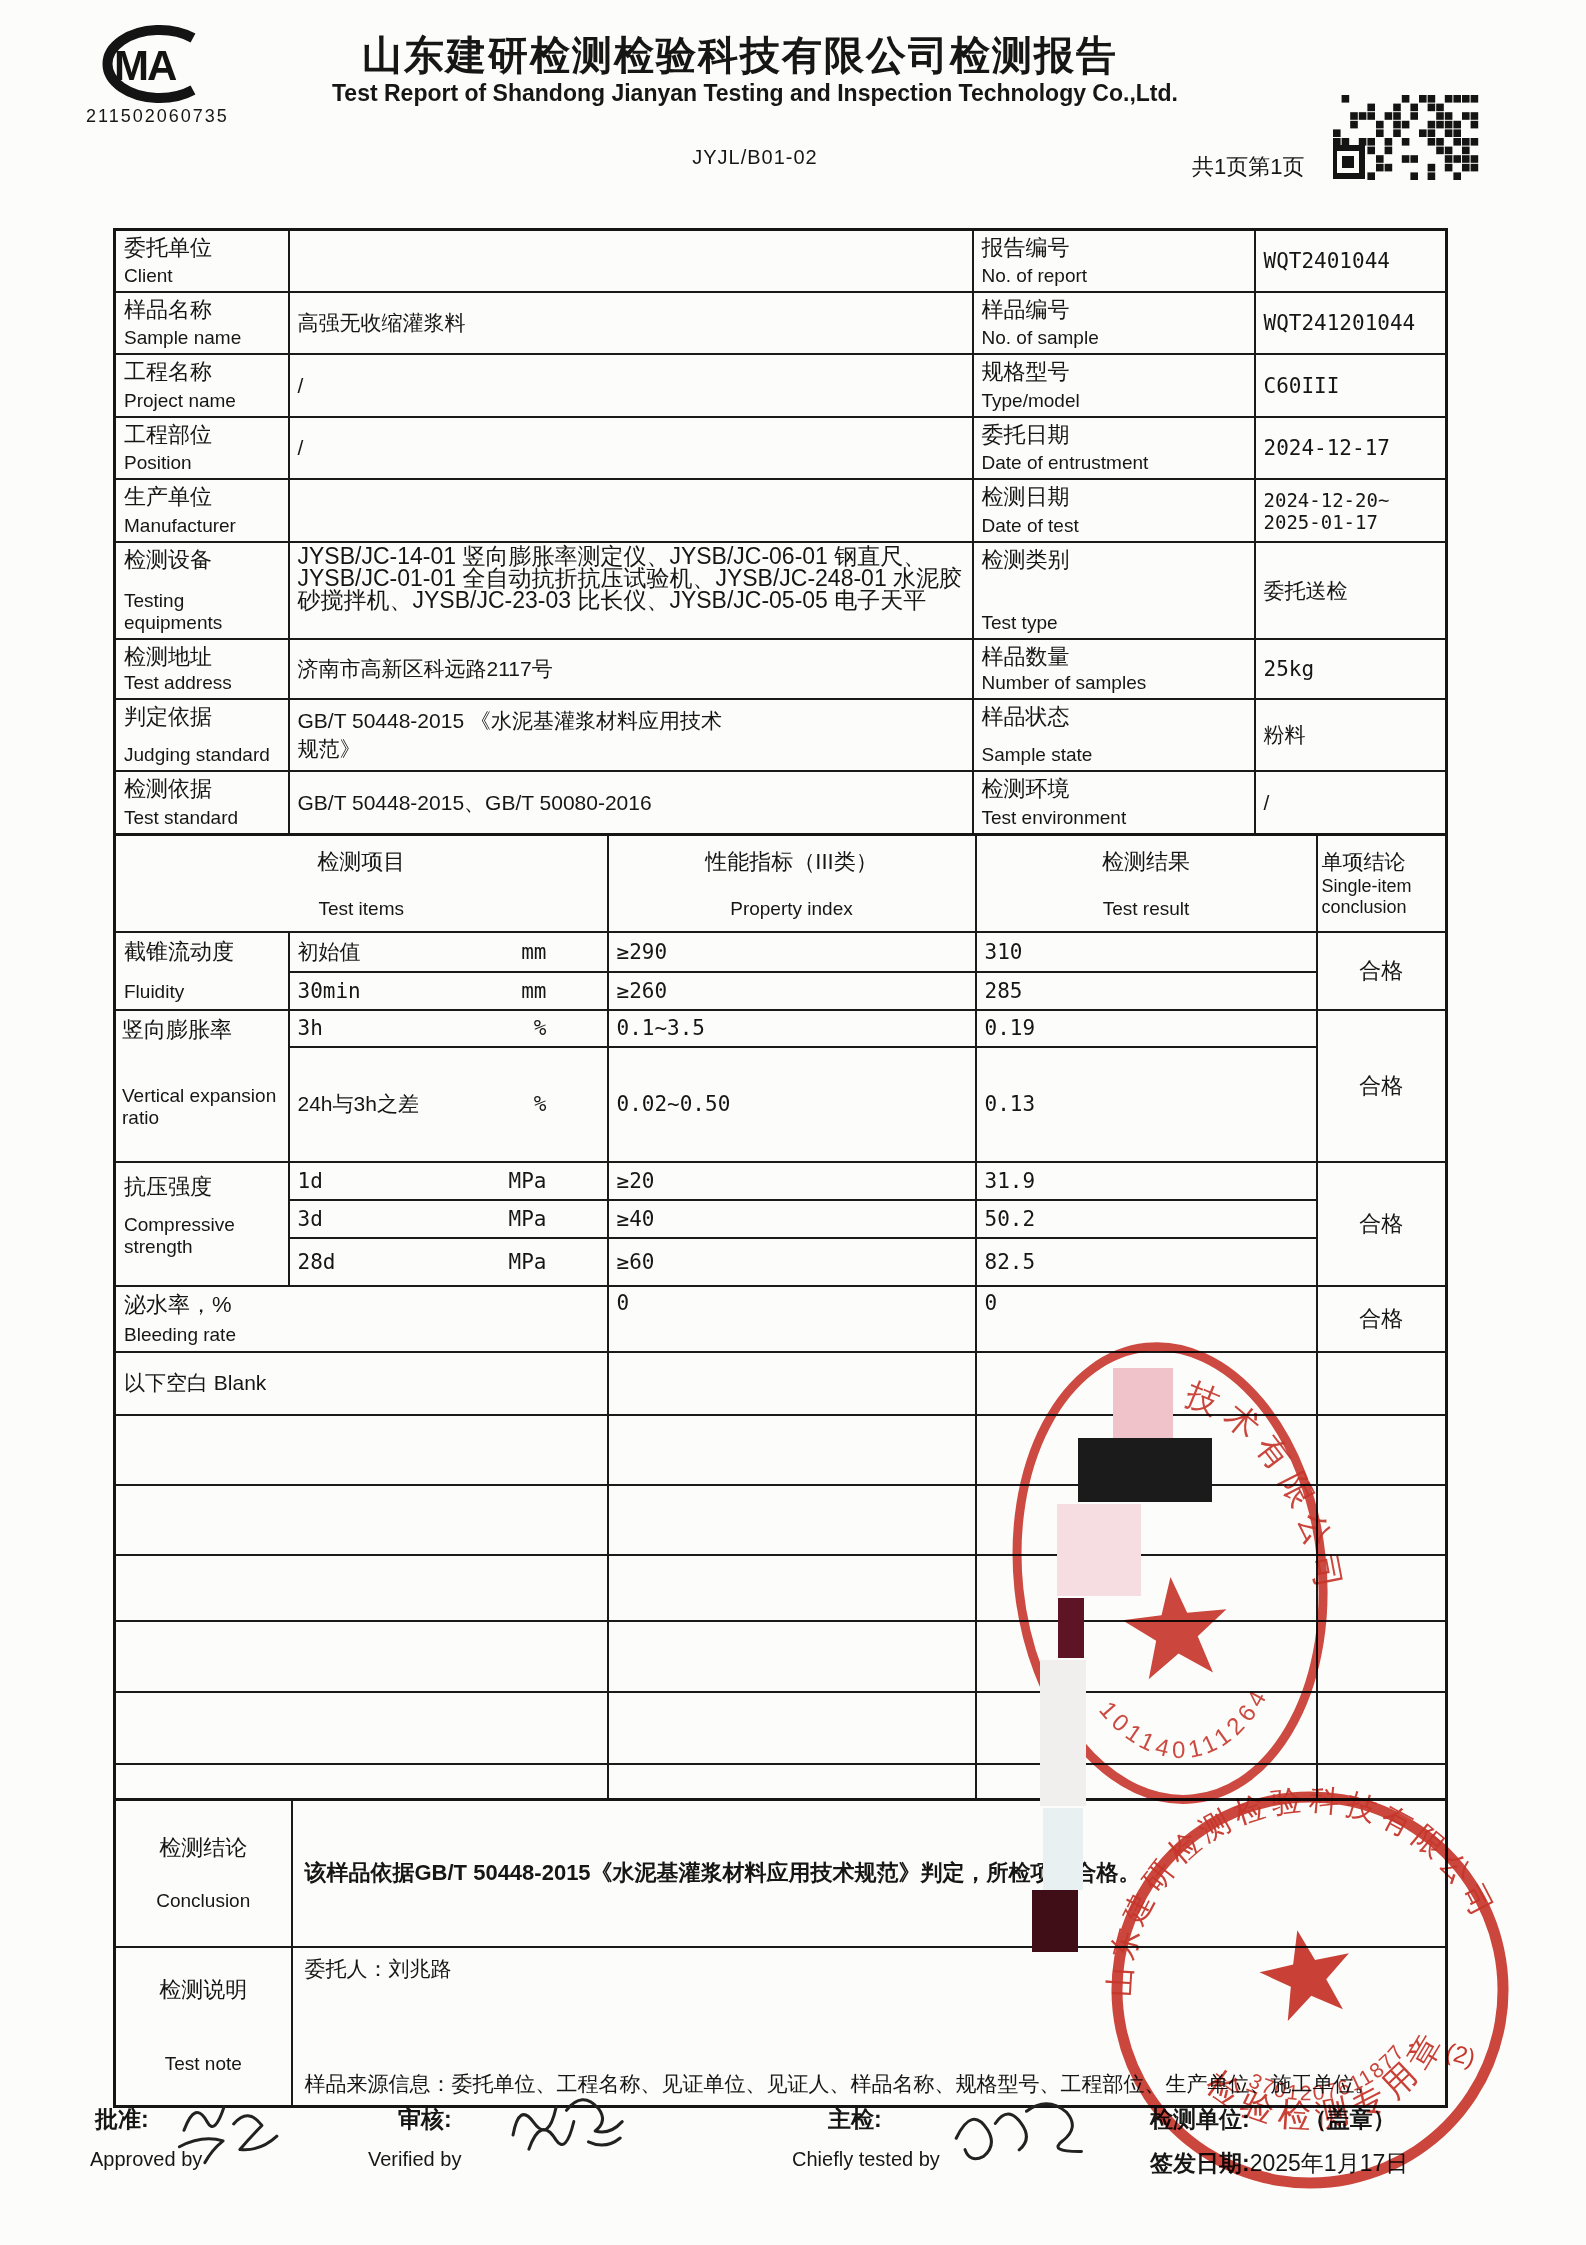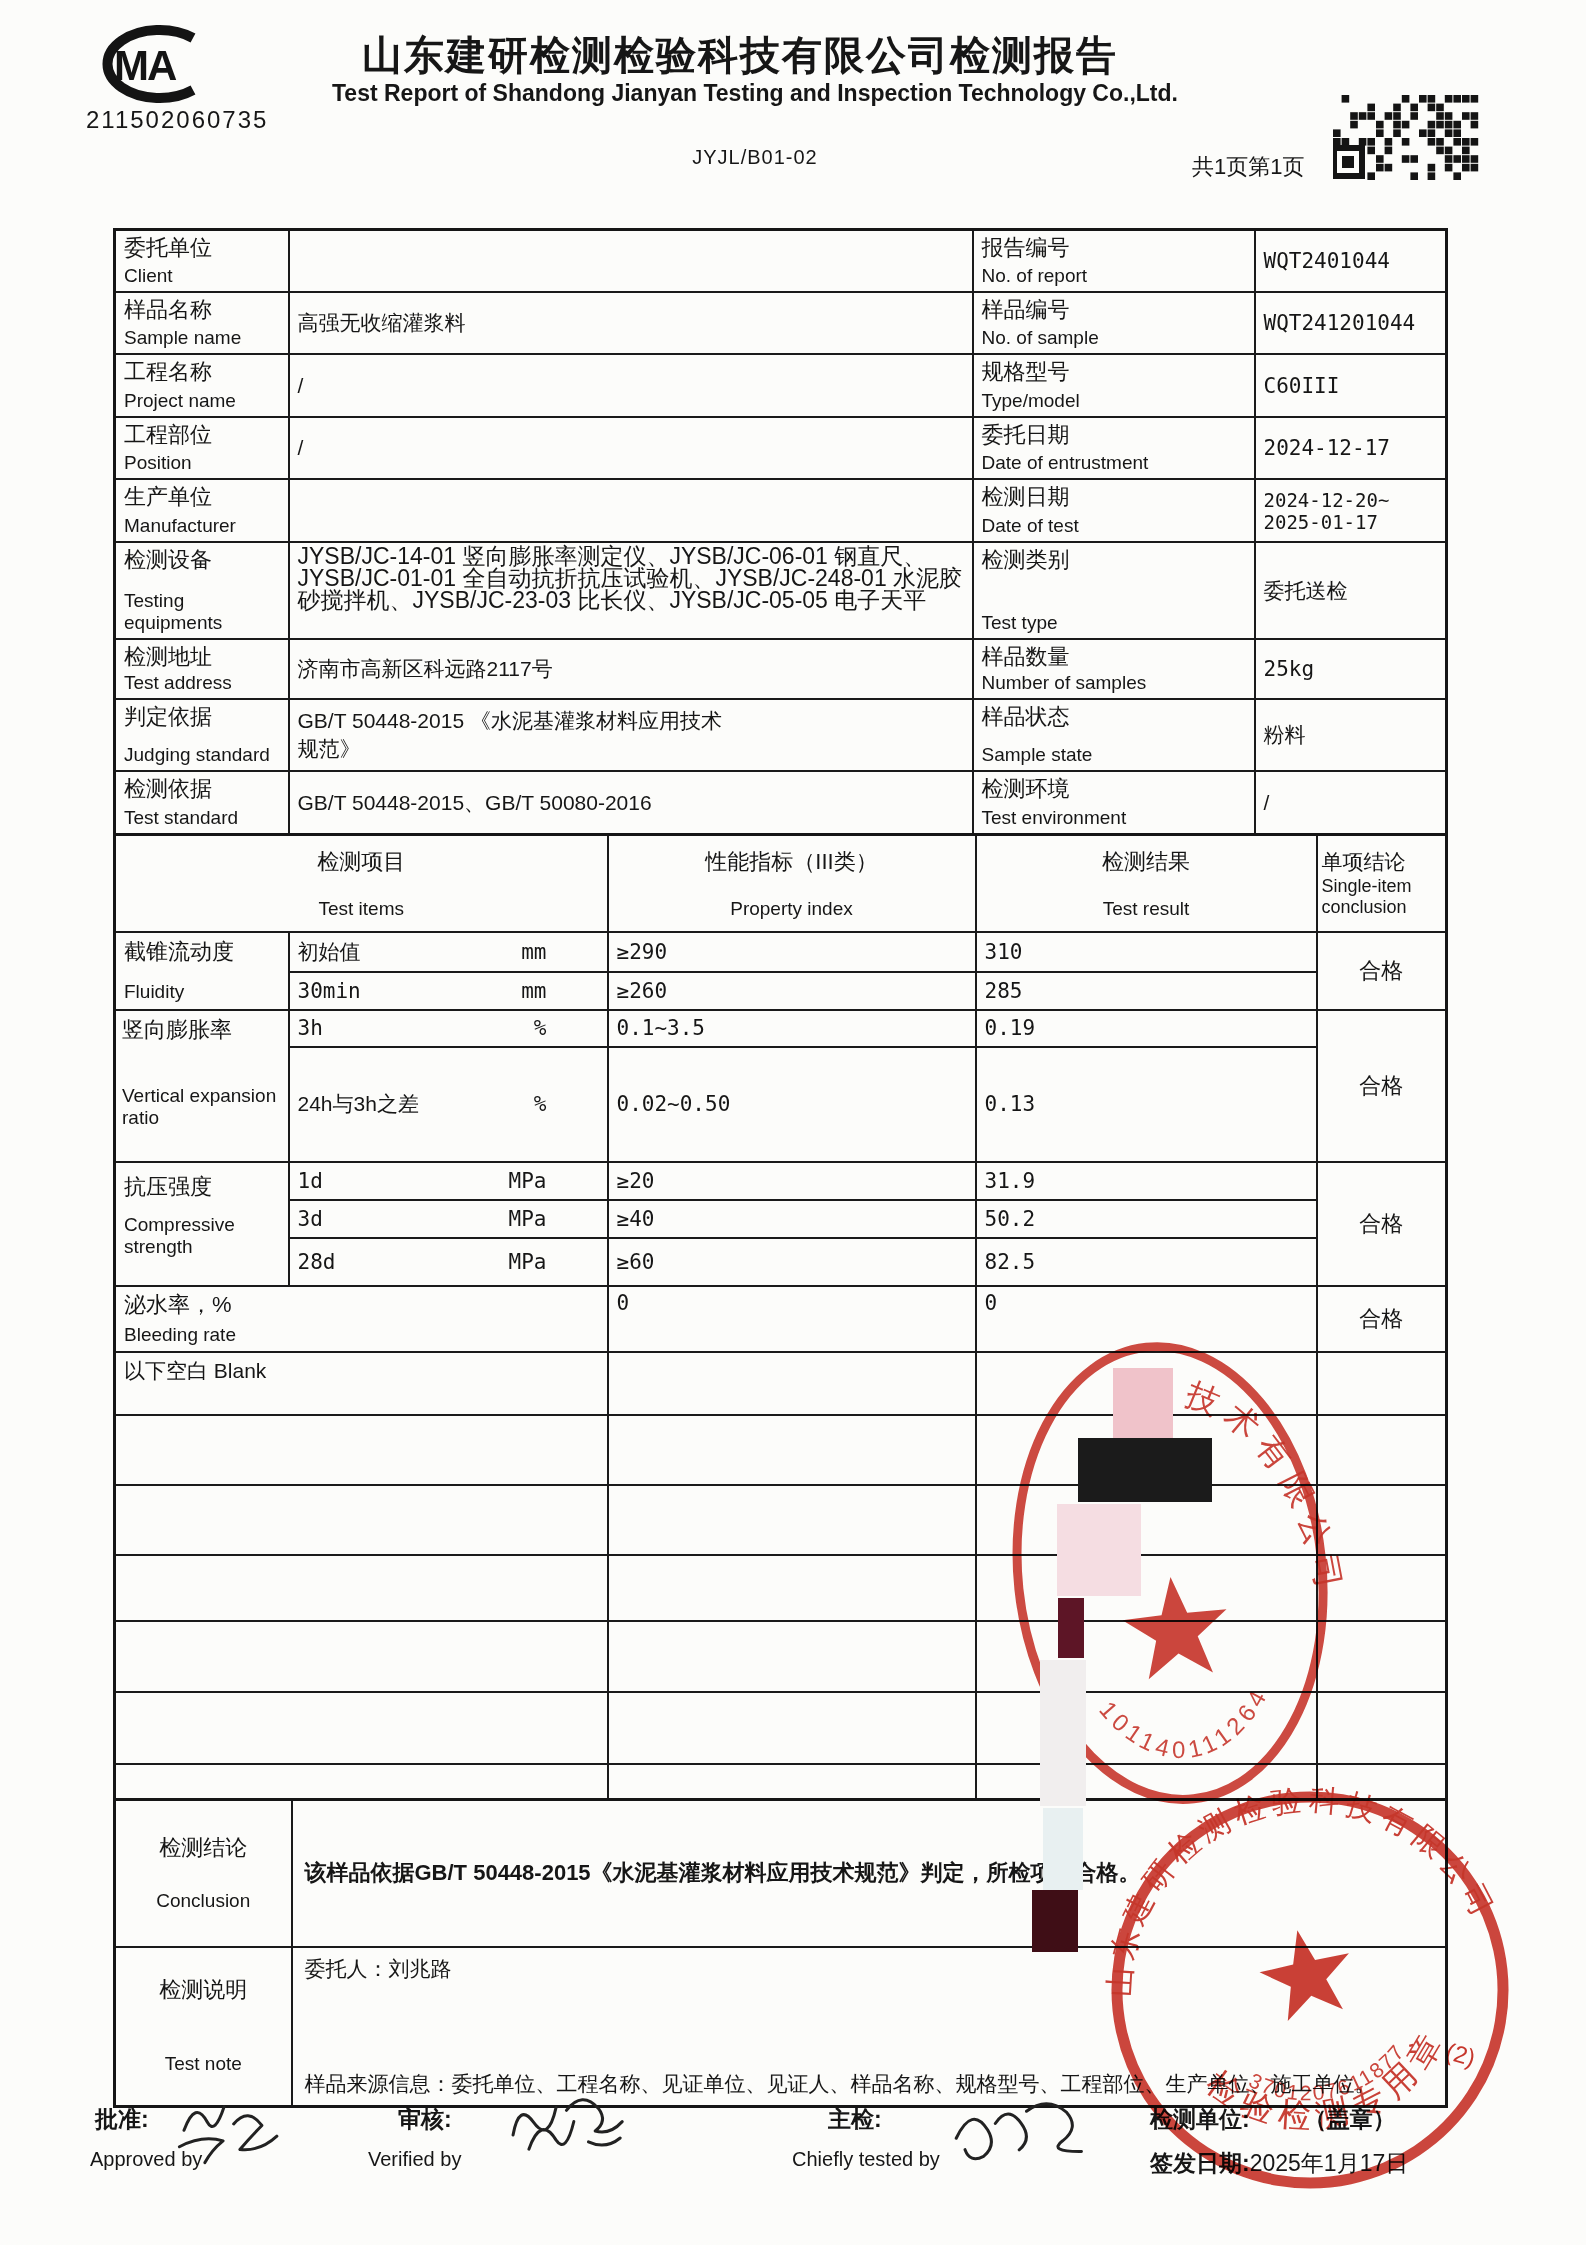--- a/index.html
+++ b/index.html
@@ -5,21 +5,21 @@
   html,body{margin:0;padding:0;background:#e9e9e7;}
   .page{position:relative;width:1586px;height:2245px;margin:0 auto;background:#fcfcfa;
         font-family:"Liberation Sans","DejaVu Sans",sans-serif;color:#161616;overflow:hidden;}
   .abs{position:absolute;}
   .mono{font-family:"DejaVu Sans Mono",monospace;}
   
   .title{font-size:40px;font-weight:bold;letter-spacing:2px;text-align:center;}
   .subtitle{font-size:23px;font-weight:bold;text-align:center;}
   .formcode{font-size:20px;text-align:center;letter-spacing:1px;}
   .pageinfo{font-size:22px;}
-  .cmanum{font-size:24px;letter-spacing:2px;}
+  .cmanum{font-size:18px;letter-spacing:2px;}
   
   .tables{position:absolute;left:113px;top:228px;width:1332px;}
   table{border-collapse:collapse;table-layout:fixed;width:1332px;background:transparent;}
   table+table{margin-top:-3px;}
   table{border:3px solid #161616;}
   td{border:2px solid #1a1a1a;vertical-align:middle;padding:2px 8px;overflow:hidden;}
   .lw{display:flex;flex-direction:column;justify-content:space-between;box-sizing:border-box;padding:2px 0;}
   .cn{font-size:22px;line-height:26px;}
   .en{font-size:19px;line-height:22px;}
   .val{font-size:21px;}
@@ -444,21 +444,21 @@
           <span class="cn">泌水率，%</span>
           <span class="en">Bleeding rate</span>
               </div>
             </td>
         <td class="num top" style="padding-top:4px">0</td>
         <td class="num top" style="padding-top:4px">0</td>
         <td class="concl">合格</td>
       </tr>
 
       <tr style="height:63px">
-        <td colspan="2" class="val top" style="padding-top:4px">以下空白 Blank</td>
+        <td colspan="2" class="val top" style="padding-top:16px">以下空白 Blank</td>
         <td></td>
         <td></td>
         <td></td>
       </tr>
 
       <tr style="height:70px">
             <td colspan="2"></td>
             <td></td>
             <td></td>
             <td></td>

